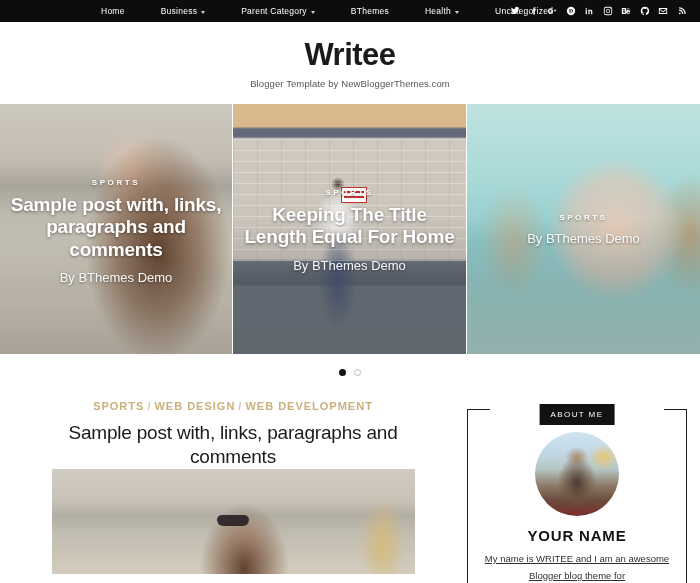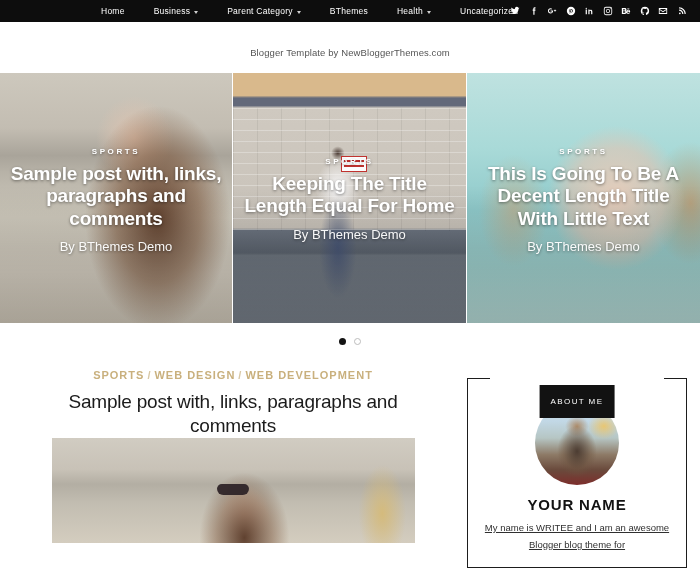--- a/index.html
+++ b/index.html
@@ -16,21 +16,21 @@
     height: 22px;
     background: #0d0d0d;
     display: flex;
     align-items: center;
     position: relative;
   }
   .nav-menu {
     display: flex;
     align-items: center;
     margin-left: 88px;
-    gap: 3px;
+    gap: 10px;
   }
   .nav-item {
     color: #ffffff;
     font-size: 8.5px;
     letter-spacing: 0.25px;
     padding: 0 13px;
     white-space: nowrap;
     display: flex;
     align-items: center;
     gap: 4px;
@@ -253,27 +253,27 @@
     transform: translateX(-50%);
     background: #2b2125;
     border-radius: 7px 7px 9px 9px;
     opacity: .92;
   }
 
   
   .about-wrap { position: relative; padding-top: 9px; }
   .about-badge {
     position: absolute;
-    top: 16px; left: 50%;
+    top: 4px; left: 50%;
     transform: translateX(-50%);
     background: #121212;
     color: #ffffff;
     font-size: 8px;
     letter-spacing: 1.4px;
-    padding: 12px 11px;
+    padding: 6px 11px;
     z-index: 3;
     white-space: nowrap;
   }
   .about-box {
     border: 1px solid #1d1d1d;
     position: relative;
     padding: 22px 14px 14px;
     text-align: center;
     min-height: 160px;
   }
@@ -386,20 +386,21 @@
     </span>
     <span class="s-ico">
       <svg viewBox="0 0 24 24">
           <path d="M5 3v2.8c7.4 0 13.2 5.9 13.2 13.2H21C21 10.1 13.9 3 5 3zm0 5.6v2.8c4.3 0 7.6 3.3 7.6 7.6h2.8c0-5.8-4.6-10.4-10.4-10.4zM6.8 15.3a2.1 2.1 0 1 0 0 4.2 2.1 2.1 0 0 0 0-4.2z"></path>
         </svg>
     </span>
   </div>
 </div>
 
 <header class="header">
+  <div class="site-title">Writee</div>
   <div class="site-tagline">Blogger Template by NewBloggerThemes.com</div>
 </header>
 
 <section class="slider">
 
   <div class="slide slide-1">
     <div class="slide-bg bg1"></div>
     <div class="slide-overlay"></div>
     <div class="slide-content">
       <div class="slide-cat">SPORTS</div>
@@ -419,21 +420,20 @@
       <div class="slide-title">Keeping The Title Length Equal For Home</div>
       <div class="slide-meta">By BThemes Demo</div>
     </div>
   </div>
 
   <div class="slide slide-3">
     <div class="slide-bg bg3"></div>
     <div class="slide-overlay"></div>
     <div class="slide-content">
       <div class="slide-cat">SPORTS</div>
-      <div class="slide-title">This Is Going To Be A Decent Length Title With Little Text</div>
       <div class="slide-meta">By BThemes Demo</div>
     </div>
   </div>
 
 </section>
 
 <div class="dots">
   <span class="dot"></span>
   <span class="dot inactive"></span>
 </div>

